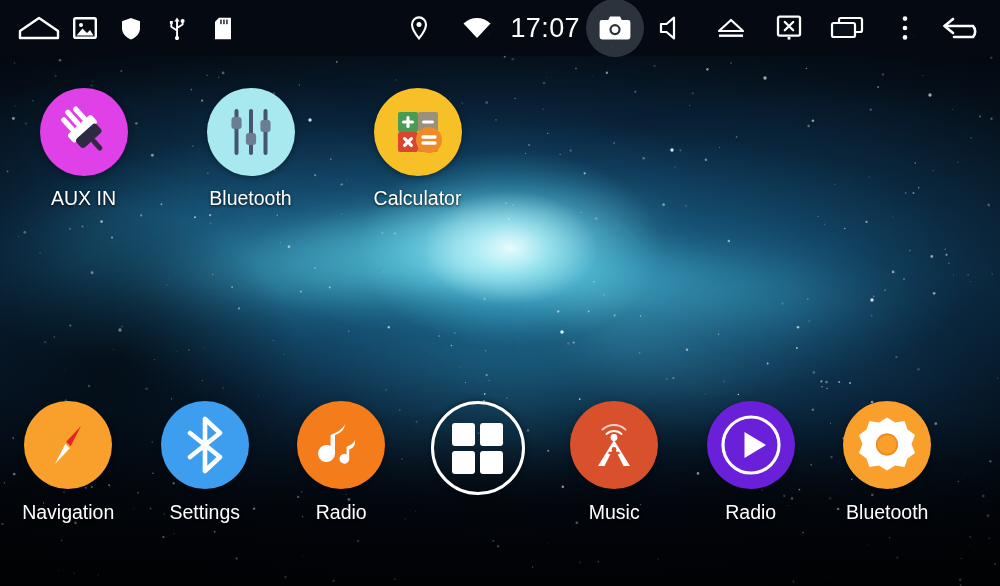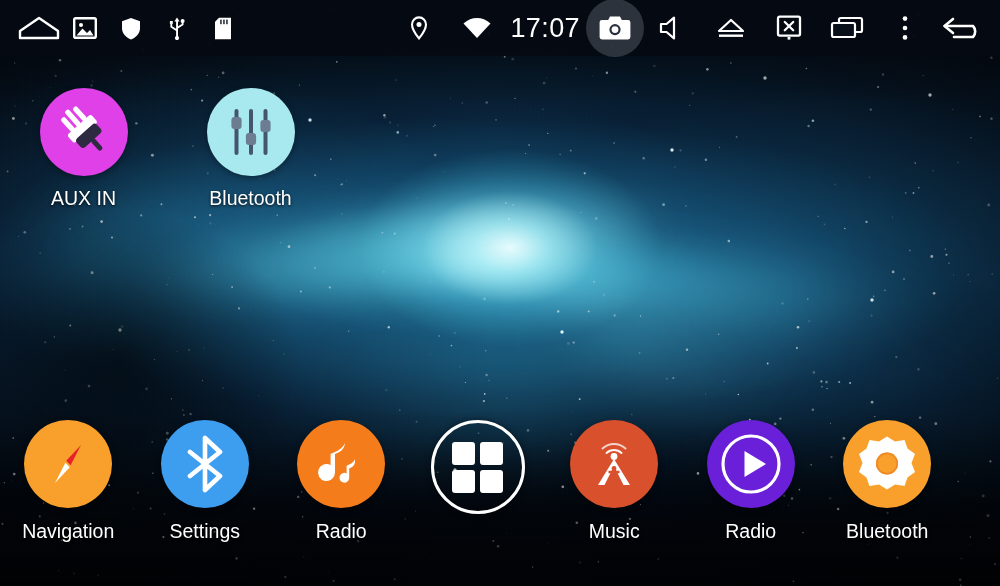--- a/index.html
+++ b/index.html
@@ -79,21 +79,21 @@
   .cam-highlight {
     position:absolute; left:50%; top:50%; transform:translate(-50%,-50%);
     width:58px; height:58px; border-radius:50%;
     background:rgba(190,200,212,.22);
   }
   .cam-wrap svg { position:relative; z-index:2; }
 
   
   .row { position:absolute; display:flex; z-index:10; }
   .row-top { left:0; top:88px; width:1000px; padding-left:0; }
-  .row-bottom { left:0; top:420px; width:1000px; }
+  .row-bottom { left:0; top:401px; width:1000px; }
 
   .app {
     display:flex; flex-direction:column; align-items:center;
     cursor:pointer; user-select:none;
   }
   .row-top .app { width:167px; }
   .row-bottom .app { width:136.5px; }
 
   .icon-circle {
     width:88px; height:88px; border-radius:50%;
@@ -693,20 +693,36 @@
           <rect x="40.5" y="5" width="4" height="46" rx="2" fill="#44566e"></rect>
           <rect x="8.4" y="13" width="10.2" height="12" rx="3" fill="#6c7d91"></rect>
           <rect x="22.9" y="29" width="10.2" height="12" rx="3" fill="#6c7d91"></rect>
           <rect x="37.4" y="16" width="10.2" height="12" rx="3" fill="#6c7d91"></rect>
         </svg>
       </div>
       <div class="app-label">Bluetooth</div>
     </div>
 
 
+    <div class="app">
+      <div class="icon-circle" style="background:#f7c027">
+        <svg width="56" height="56" viewBox="0 0 56 56">
+          <rect x="8" y="8" width="20" height="20" rx="2" fill="#4a9b54"></rect>
+          <rect x="28" y="8" width="20" height="20" rx="2" fill="#9b8f7e"></rect>
+          <rect x="8" y="28" width="20" height="20" rx="2" fill="#d9472f"></rect>
+          <rect x="28" y="28" width="20" height="20" rx="2" fill="#e2822a"></rect>
+          <path d="M18 13.5 v9 M13.5 18 h9" stroke="#fff" stroke-width="3.1" stroke-linecap="round"></path>
+          <path d="M33.5 18 h9" stroke="#fff" stroke-width="3.1" stroke-linecap="round"></path>
+          <path d="M14.6 34.6 L21.4 41.4 M21.4 34.6 L14.6 41.4" stroke="#fff" stroke-width="3.1" stroke-linecap="round"></path>
+          <circle cx="39" cy="36" r="13" fill="#ef8b27"></circle>
+          <path d="M33 33 h12 M33 39 h12" stroke="#fff" stroke-width="3.3" stroke-linecap="round"></path>
+        </svg>
+      </div>
+      <div class="app-label">Calculator</div>
+    </div>
   </div>
 
   <div class="row row-bottom">
 
     <div class="app">
       <div class="icon-circle" style="background:#f9a02c">
         <svg width="62" height="62" viewBox="0 0 62 62">
           <path d="M44 12 L33.6 32.2 L29.2 27.8 Z" fill="#e8202a"></path>
           <path d="M18 50 L28.4 29.8 L32.8 34.2 Z" fill="#fff"></path>
         </svg>

